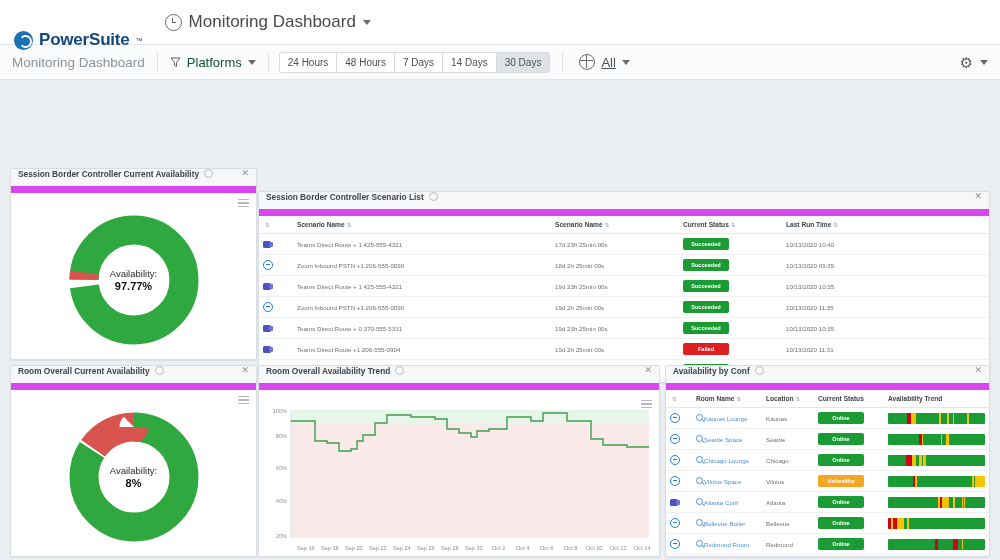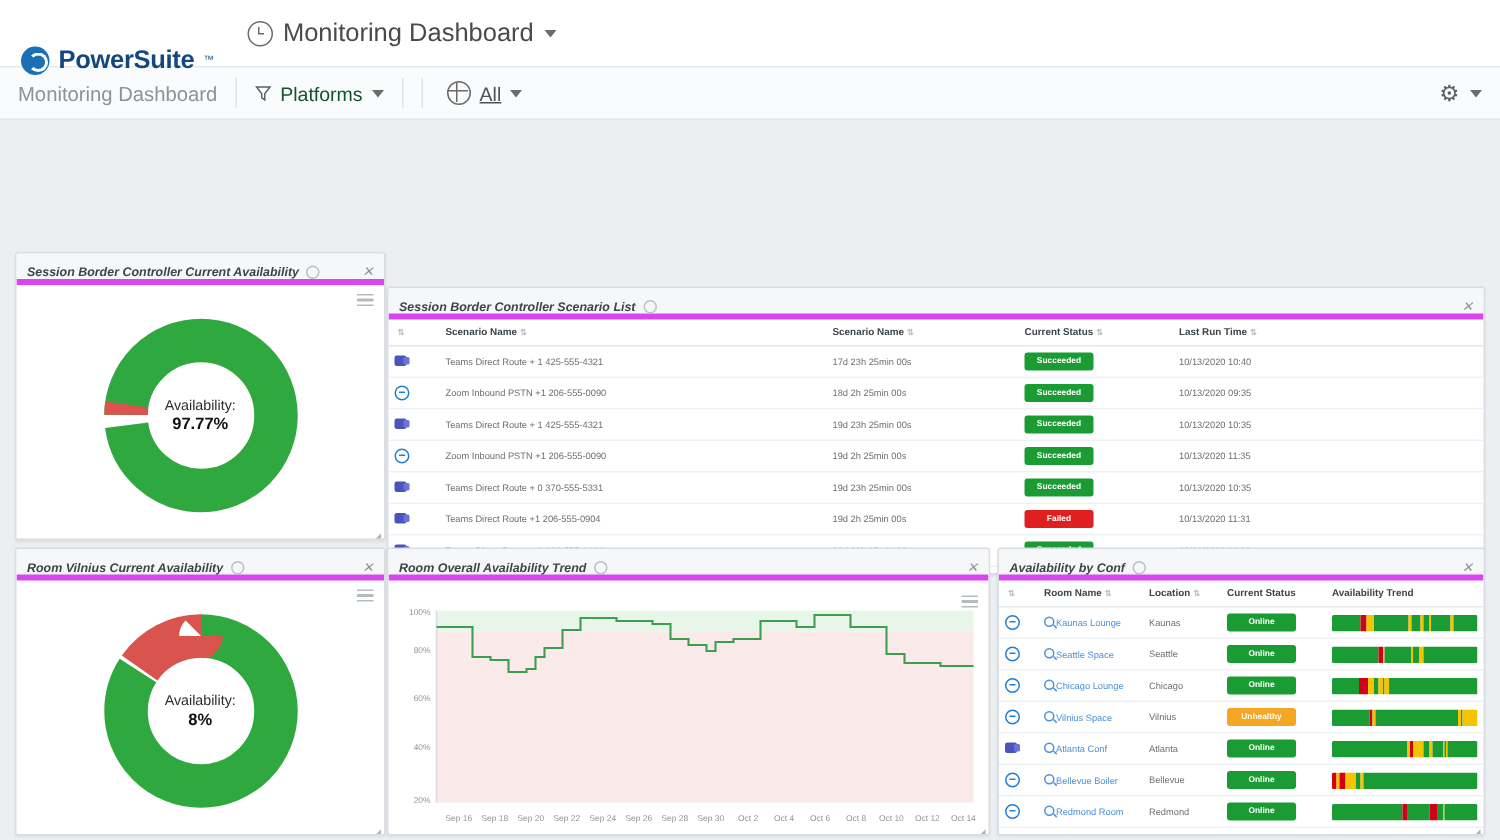--- a/index.html
+++ b/index.html
@@ -62,22 +62,22 @@
   .gear-group { margin-left: auto; display: flex; align-items: center; gap: 7px; }
   .gear { font-size: 15px; color: #5c6166; line-height: 1; }
 
   
   .board { position: relative; padding: 6px; }
   .panel {
     position: absolute; background: #fff; border: 1px solid #d9dde1; border-radius: 2px;
     box-shadow: 0 1px 2px rgba(0,0,0,0.07); overflow: hidden;
   }
   .panel-head {
-    height: 17px; background: #f5f7f8; border-bottom: 4px solid #d946ef;
-    display: flex; align-items: flex-end; padding: 0 7px; gap: 5px; font-style: italic;
+    height: 17px; background: #f5f7f8; border-bottom: 7px solid #d946ef;
+    display: flex; align-items: flex-start; padding: 0 7px; gap: 5px;
   }
   .panel-title { font-size: 8.3px; font-weight: bold; color: #3d444a; white-space: nowrap; }
   .info-dot { width: 7px; height: 7px; border: 1px solid #b9c0c6; border-radius: 50%; color:#b9c0c6;
               font-size: 6px; line-height: 6px; text-align: center; }
   .panel-x { margin-left: auto; font-size: 9px; color: #8b9399; cursor: pointer; line-height: 1; }
   .panel-body { position: relative; width: 100%; height: calc(100% - 17px); }
   .hamburger { position: absolute; right: 7px; top: 6px; width: 11px; cursor: pointer; }
   .hamburger i { display: block; height: 1.4px; background: #b4bbc1; margin-bottom: 2px; }
   .resize-grip { position:absolute; right:2px; bottom:1px; width:8px; height:8px; }
   .resize-grip::after { content:"◢"; font-size:7px; color:#aeb5bb; position:absolute; right:0; bottom:0; }
@@ -152,20 +152,27 @@
     <div class="tb-platforms">
       <span class="funnel">
         <svg width="11" height="11" viewBox="0 0 11 11">
             <path d="M1 1 H10 L6.5 5.5 V9.5 L4.5 8.2 V5.5 Z" fill="none" stroke="#5c6166" stroke-width="1"></path>
           </svg>
       </span>
       <span>Platforms</span>
       <span class="caret"></span>
     </div>
     <span class="tb-sep"></span>
+    <div class="range-group">
+      <div class="range-btn">24 Hours</div>
+      <div class="range-btn">48 Hours</div>
+      <div class="range-btn">7 Days</div>
+      <div class="range-btn">14 Days</div>
+      <div class="range-btn active">30 Days</div>
+    </div>
     <span class="tb-sep" style="margin-left:12px"></span>
     <div class="globe-group">
       <span class="globe"></span>
       <span>All</span>
       <span class="caret"></span>
     </div>
     <div class="gear-group">
       <span class="gear">⚙</span>
       <span class="caret"></span>
     </div>
@@ -276,21 +283,21 @@
               <td>10/13/2020 11:35</td>
             </tr>
           </tbody>
         </table>
         <div class="resize-grip"></div>
       </div>
     </div>
 
     <div class="panel" style="left:10px; top:285px; width:245px; height:190px;">
       <div class="panel-head">
-        <span class="panel-title">Room Vilnius Current Availability</span>
+        <span class="panel-title">Room Overall Current Availability</span>
         <span class="info-dot"></span>
         <span class="panel-x">✕</span>
       </div>
       <div class="panel-body">
         <div class="hamburger">
             <i></i>
             <i></i>
             <i></i>
           </div>
         <div class="donut-wrap">

